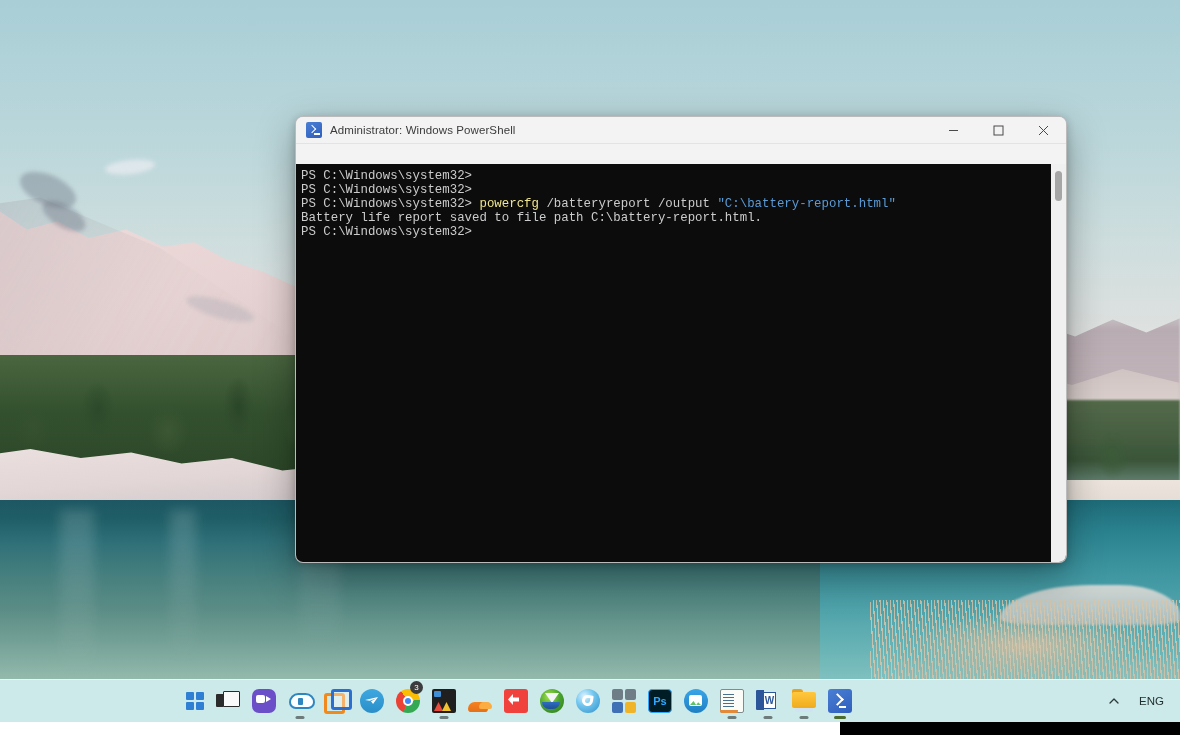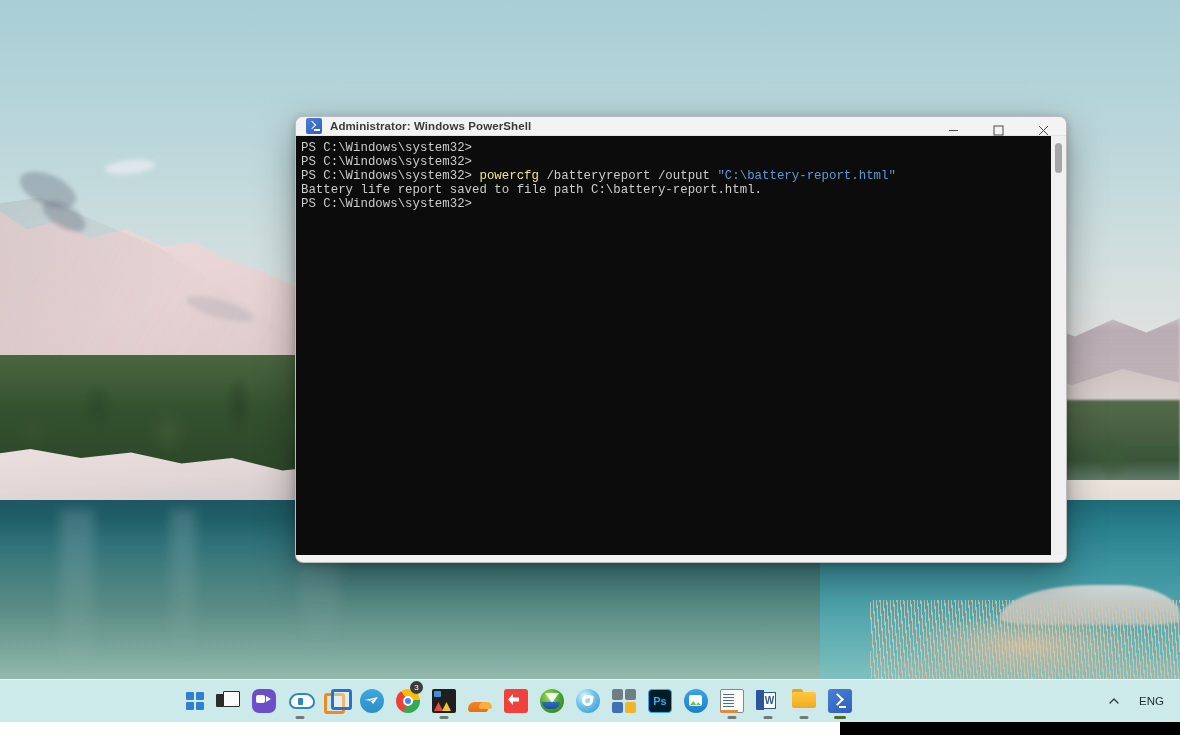--- a/index.html
+++ b/index.html
@@ -169,25 +169,24 @@
     position: absolute; left: 295px; top: 116px;
     width: 772px; height: 447px;
     border-radius: 8px;
     background: #f3f3f3;
     box-shadow: 0 14px 38px rgba(0,0,0,0.34), 0 2px 8px rgba(0,0,0,0.22);
     overflow: hidden;
     border: 1px solid rgba(120,120,120,0.45);
   }
   #ps-titlebar {
     position: relative;
-    height: 19px;
+    height: 27px;
     background: #f3f3f3;
     display: flex; align-items: center;
     border-bottom: 1px solid #e3e3e3;
-    font-weight: bold;
   }
   #ps-app-icon {
     width: 16px; height: 16px; margin-left: 10px; margin-right: 8px;
     background: linear-gradient(150deg, #4a7fd4 0%, #2f5fbd 100%);
     border-radius: 2px;
     position: relative; flex: 0 0 auto;
   }
   #ps-app-icon::before {
     content: ""; position: absolute; left: 3px; top: 3.5px;
     width: 5px; height: 5px;
@@ -208,20 +207,21 @@
     color: #4a4a4a;
   }
   .win-btn svg { display: block; }
   #ps-ctrl { position: absolute; right: 0; top: 0; display: flex; }
 
   #ps-body {
     position: relative;
     height: 419px;
     background: #0c0c0c;
     overflow: hidden;
+    margin-top: 20px;
   }
   #ps-console {
     padding: 5px 6px 0 5px;
     font-family: "Liberation Mono", "DejaVu Sans Mono", monospace;
     font-size: 12.4px;
     line-height: 14.1px;
     color: #cccccc;
     white-space: pre;
   }
   .tok-cmd  { color: #f0e68c; }

